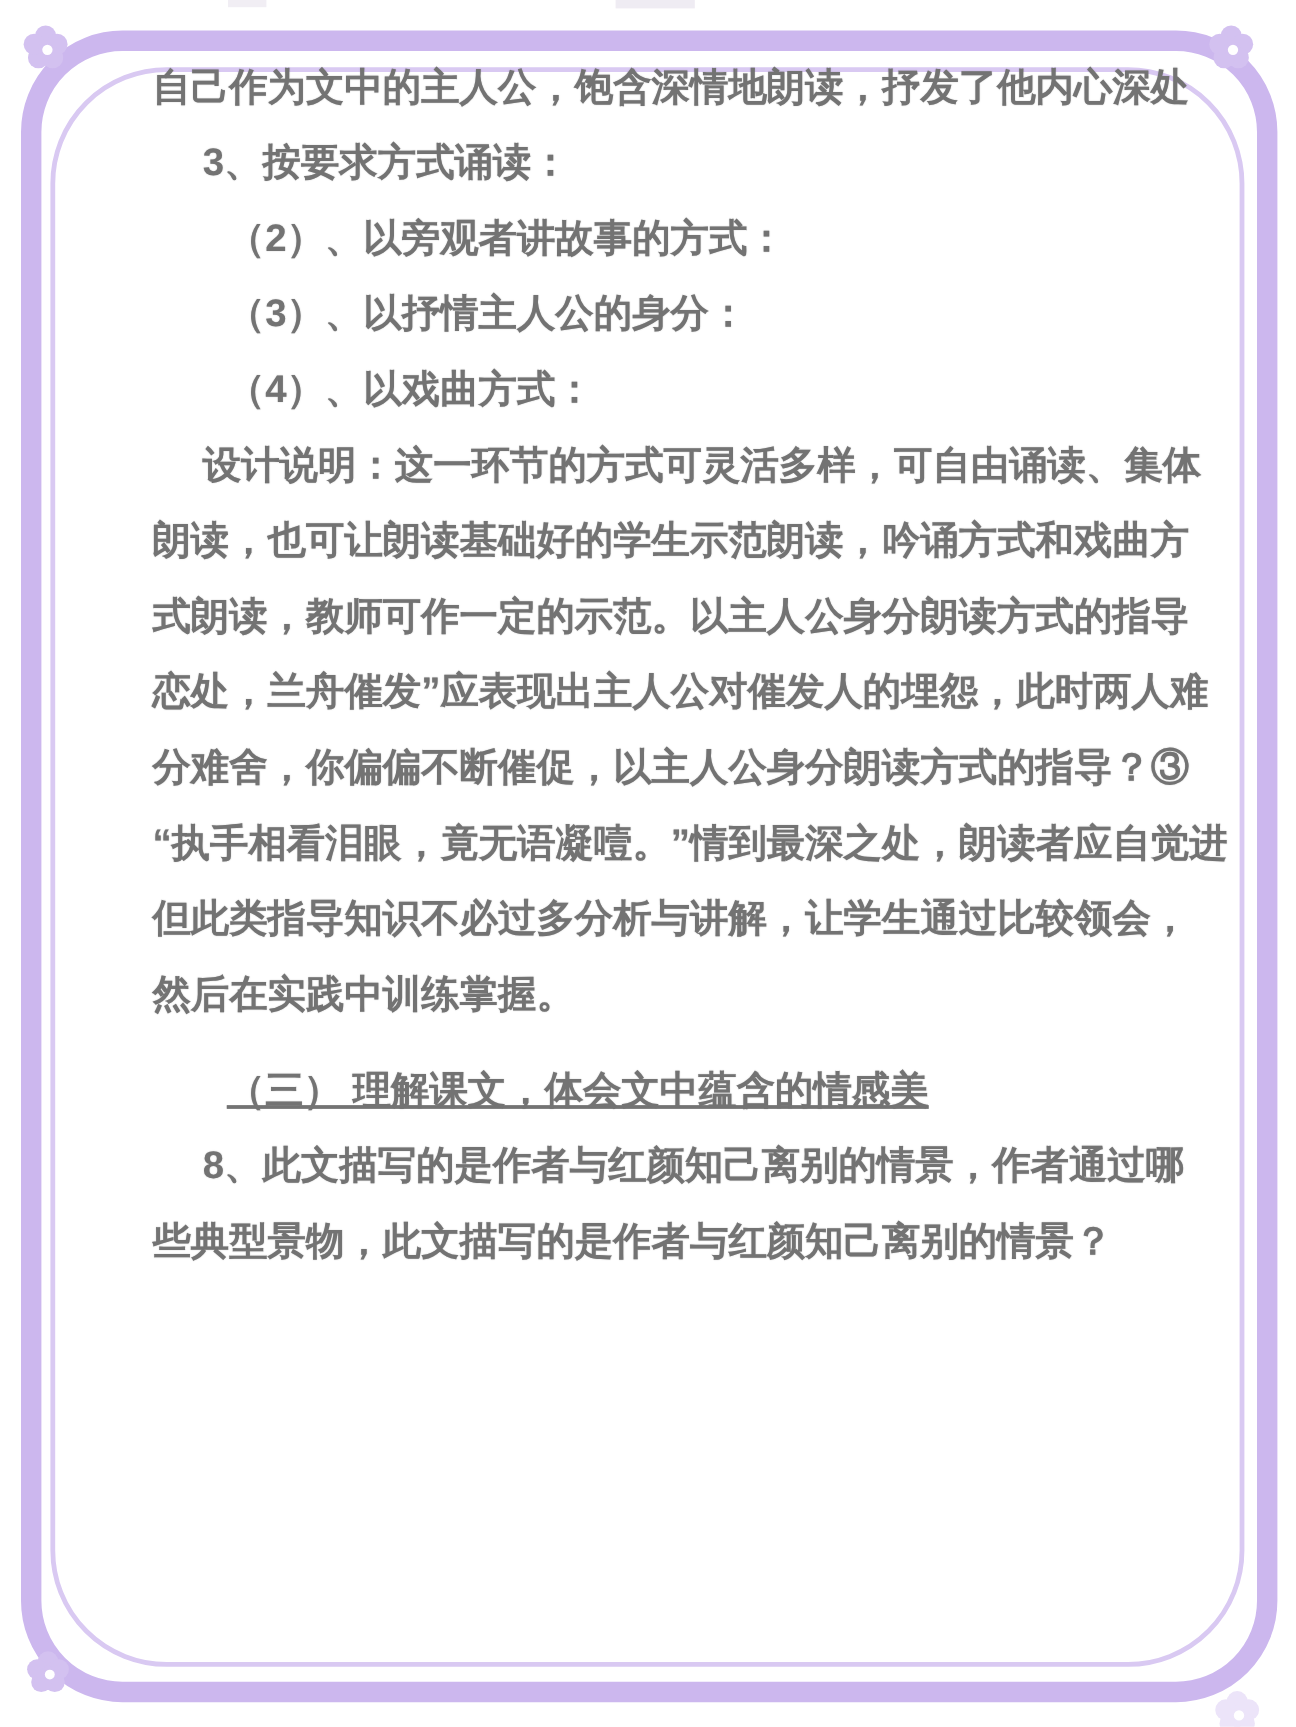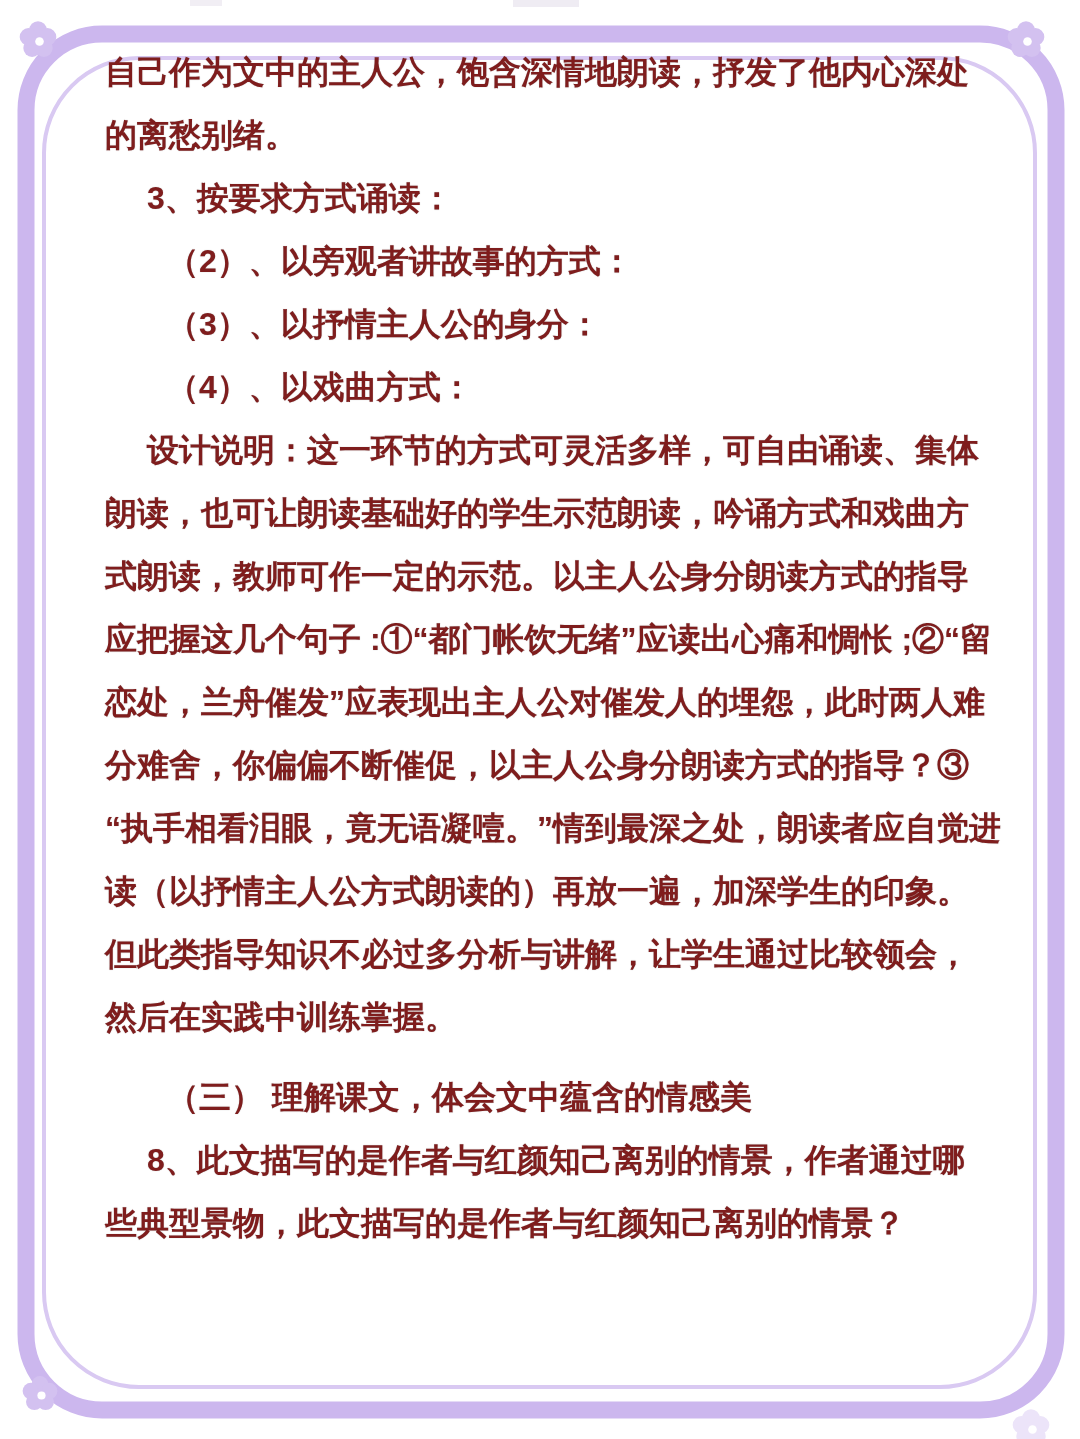--- a/index.html
+++ b/index.html
@@ -20,21 +20,21 @@
     font-size:32px;
     font-weight:600;
     color:#454545;
     text-shadow:0 0 1px rgba(80,80,80,0.45);
   }
   .line{
     height:63px;
     line-height:63px;
     white-space:nowrap;
   }
-  .line.gap{margin-top:17px;}
+  .line.gap{margin-top:17px;text-decoration:underline;}
   .indent-0{padding-left:0;}
   .indent-1{padding-left:42px;}
   .indent-2{padding-left:62px;}
 </style>
 </head>
 <body>
 
 <svg class="frame-svg" viewBox="0 0 1080 1439" xmlns="http://www.w3.org/2000/svg">
 
   <g>
@@ -79,33 +79,30 @@
         <circle cx="1040.5" cy="1424.9" r="8.8" fill="#ece4f9"></circle>
         <circle cx="1036.9" cy="1436.1" r="8.8" fill="#ece4f9"></circle>
         <circle cx="1025.1" cy="1436.1" r="8.8" fill="#ece4f9"></circle>
         <circle cx="1021.5" cy="1424.9" r="8.8" fill="#ece4f9"></circle>
         <circle cx="1031" cy="1428" r="6.0" fill="#ece4f9"></circle>
         <circle cx="1032.5" cy="1429.5" r="4.3" fill="#ffffff"></circle>
       </g>
     </g>
 </svg>
 
-<div class="doc" style="color: #7f1d1d;">
+<div class="doc" style="color: #737373; margin-left: 22px;">
     <div class="line indent-0">自己作为文中的主人公，饱含深情地朗读，抒发了他内心深处</div>
-    <div class="line indent-0">的离愁别绪。</div>
     <div class="line indent-1">3、按要求方式诵读：</div>
     <div class="line indent-2">（2）、以旁观者讲故事的方式：</div>
     <div class="line indent-2">（3）、以抒情主人公的身分：</div>
     <div class="line indent-2">（4）、以戏曲方式：</div>
     <div class="line indent-1">设计说明：这一环节的方式可灵活多样，可自由诵读、集体</div>
     <div class="line indent-0">朗读，也可让朗读基础好的学生示范朗读，吟诵方式和戏曲方</div>
     <div class="line indent-0">式朗读，教师可作一定的示范。以主人公身分朗读方式的指导</div>
-    <div class="line indent-0">应把握这几个句子 :①“都门帐饮无绪”应读出心痛和惆怅 ;②“留</div>
     <div class="line indent-0">恋处，兰舟催发”应表现出主人公对催发人的埋怨，此时两人难</div>
     <div class="line indent-0">分难舍，你偏偏不断催促，以主人公身分朗读方式的指导？③</div>
     <div class="line indent-0">“执手相看泪眼，竟无语凝噎。”情到最深之处，朗读者应自觉进</div>
-    <div class="line indent-0">读（以抒情主人公方式朗读的）再放一遍，加深学生的印象。</div>
     <div class="line indent-0">但此类指导知识不必过多分析与讲解，让学生通过比较领会，</div>
     <div class="line indent-0">然后在实践中训练掌握。</div>
     <div class="line indent-2 gap">（三） 理解课文，体会文中蕴含的情感美</div>
     <div class="line indent-1">8、此文描写的是作者与红颜知己离别的情景，作者通过哪</div>
     <div class="line indent-0">些典型景物，此文描写的是作者与红颜知己离别的情景？</div>
   </div>
 
 </body></html>

